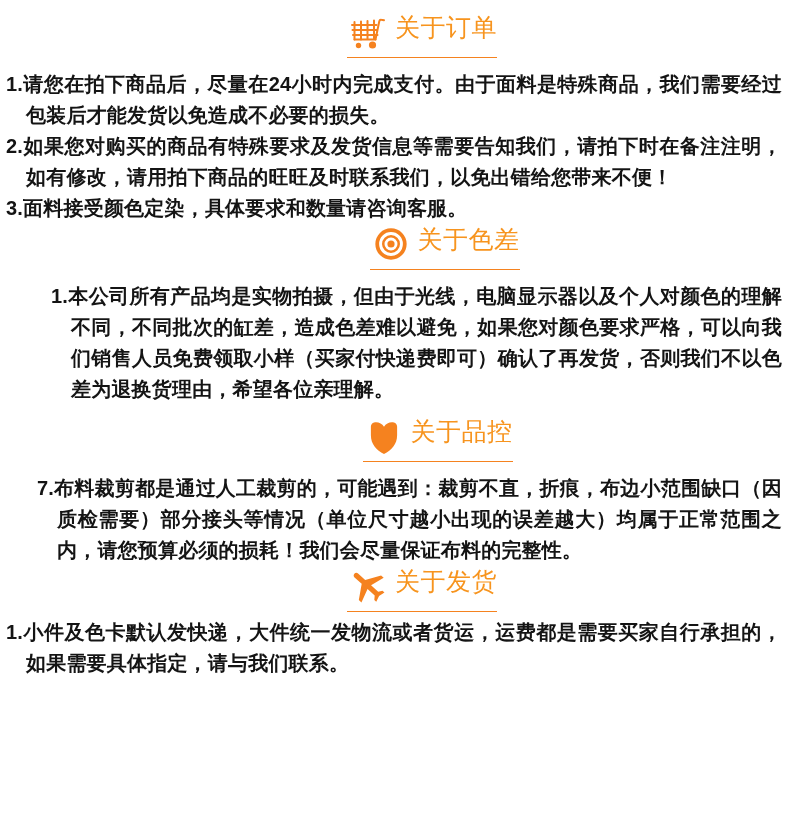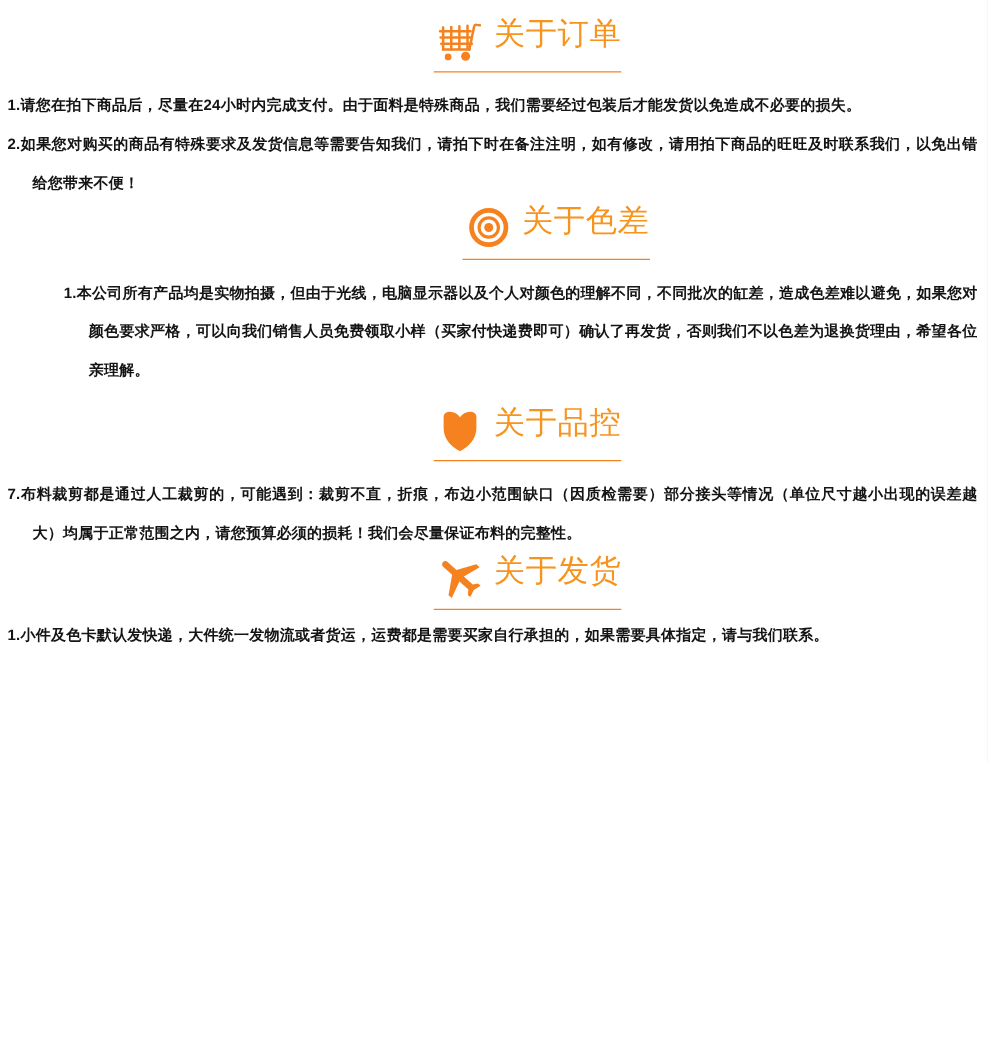--- a/index.html
+++ b/index.html
@@ -23,25 +23,25 @@
   }
   .sec-icon{width:42px;height:40px;display:flex;align-items:center;justify-content:center;color:var(--accent);}
   .sec-icon svg{display:block;}
   .sec-title{
     margin:0;font-size:25px;line-height:1.2;font-weight:500;
     color:var(--heading);letter-spacing:0.5px;white-space:nowrap;
   }
   .sec-body{margin:11px 0 0 0;}
   .sec-body p{
     margin:0;padding:0 8px 0 26px;text-indent:-20px;
-    font-size:12px;line-height:31px;font-weight:700;color:var(--text);
+    font-size:20px;line-height:31px;font-weight:700;color:var(--text);
     letter-spacing:0.2px;text-align:justify;
   }
   #sec-color{padding-left:45px;}
-  #sec-quality{margin-top:11px;}
+  #sec-quality{margin-top:11px;padding-left:31px;}
   #sec-shipping{margin-top:0;}
   #sec-aftersale{margin-top:2px;}
   #sec-shipping .sec-body{margin-top:5px;}
   #sec-aftersale .sec-body{margin-top:8px;}
 </style>
 </head>
 <body>
 
 <div class="page">
 
@@ -57,20 +57,21 @@
           </g>
           <circle cx="10.5" cy="31.5" r="2.7" fill="currentColor"></circle>
           <circle cx="24.5" cy="31" r="3.6" fill="currentColor"></circle>
         </svg>
       </span>
       <h2 class="sec-title">关于订单</h2>
     </div>
     <div class="sec-body">
       <p>1.请您在拍下商品后，尽量在24小时内完成支付。由于面料是特殊商品，我们需要经过包装后才能发货以免造成不必要的损失。</p>
       <p>2.如果您对购买的商品有特殊要求及发货信息等需要告知我们，请拍下时在备注注明，如有修改，请用拍下商品的旺旺及时联系我们，以免出错给您带来不便！</p>
+      <p>3.面料接受颜色定染，具体要求和数量请咨询客服。</p>
     </div>
   </div>
 
   <div class="section" id="sec-color">
     <div class="sec-header">
       <span class="sec-icon">
         <svg width="36" height="36" viewBox="0 0 40 40">
           <circle cx="20" cy="20" r="15.3" fill="none" stroke="currentColor" stroke-width="4.2"></circle>
           <circle cx="20" cy="20" r="8.6" fill="none" stroke="currentColor" stroke-width="2.8"></circle>
           <circle cx="20" cy="20" r="4" fill="currentColor"></circle>

